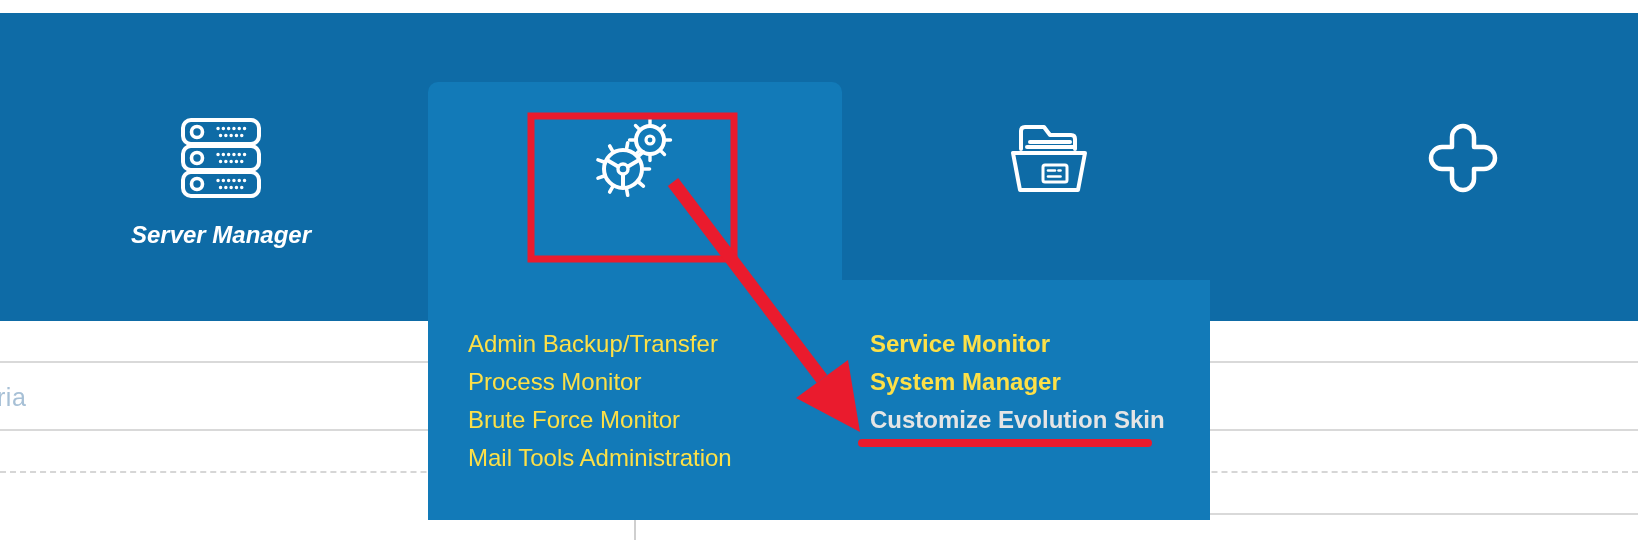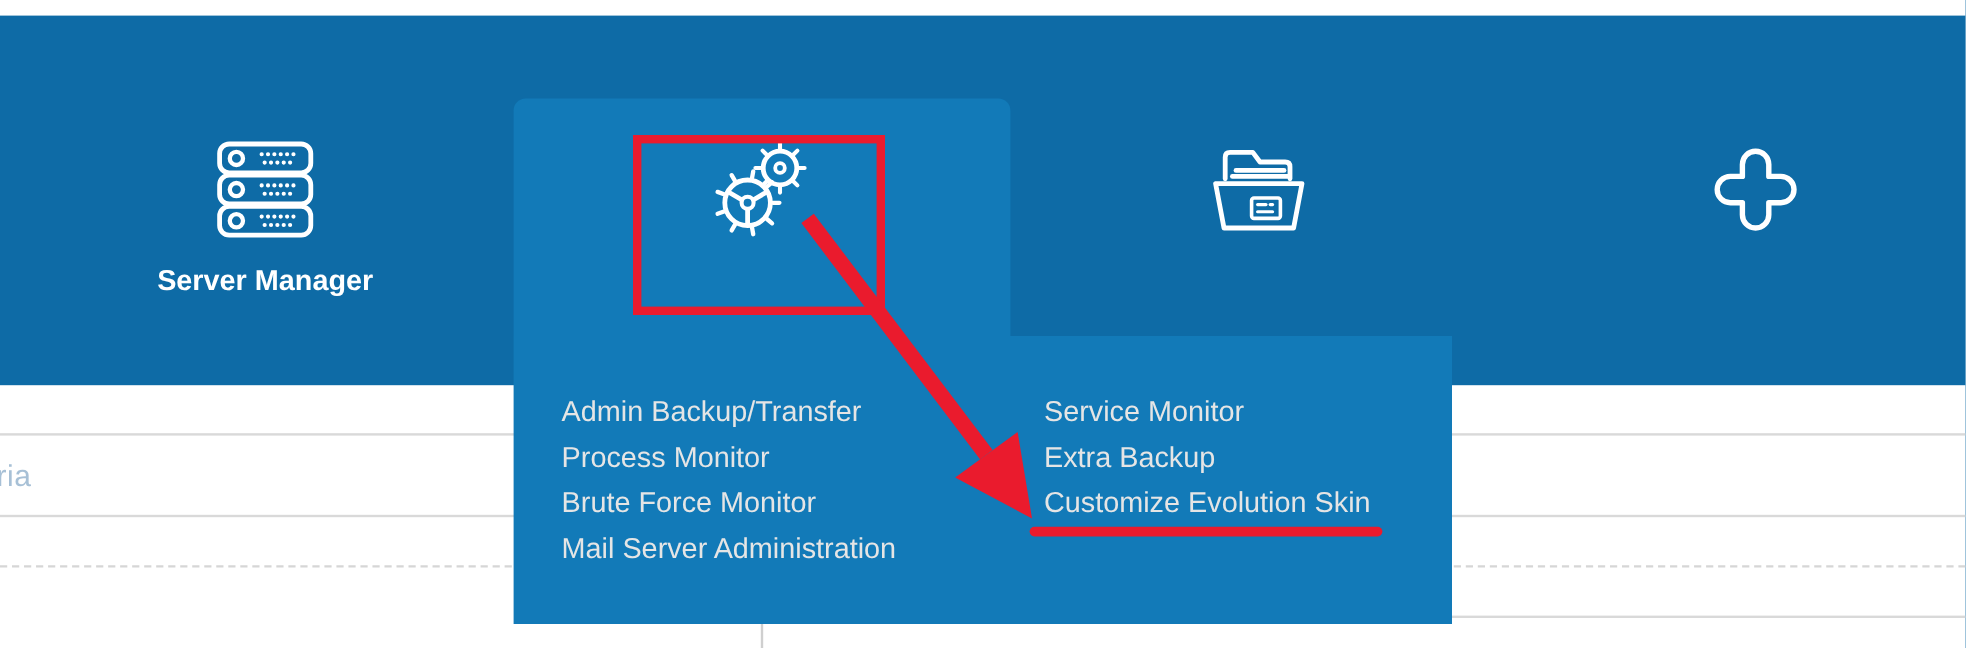--- a/index.html
+++ b/index.html
@@ -23,31 +23,31 @@
   .tab-active{
     position:absolute;left:428px;top:82px;width:414px;height:198px;
     background:#127ab8;border-radius:10px 10px 0 0;z-index:3;
   }
   .dropdown{
     position:absolute;left:428px;top:280px;width:782px;height:240px;
     background:#127ab8;z-index:4;display:flex;box-sizing:border-box;padding-top:45px;
   }
   .dd-col{display:flex;flex-direction:column;}
   .dd-col.left{width:442px;box-sizing:border-box;padding-left:40px;}
-  .dd-col.right{flex:1;}
+  .dd-col.right{flex:1;font-weight:bold;}
   .dd-item{
     height:38px;display:flex;align-items:center;
-    font-size:24px;color:#e5e5e5;cursor:pointer;white-space:nowrap;
+    font-size:24px;color:#fde047;cursor:pointer;white-space:nowrap;
   }
   .dd-item.muted{color:#e5e5e5;}
   
   .nav-row{position:absolute;left:14px;top:13px;width:1656px;height:308px;display:flex;z-index:5;}
   .nav-col{
     width:414px;box-sizing:border-box;padding-top:104px;
-    display:flex;flex-direction:column;align-items:center;cursor:pointer;
+    display:flex;flex-direction:column;align-items:center;cursor:pointer;font-style:italic;
   }
   .nav-icon{width:84px;height:82px;}
   .nav-label{
     margin-top:22px;font-size:24px;font-weight:700;color:#ffffff;white-space:nowrap;
   }
   
   .annot{position:absolute;left:0;top:0;z-index:6;pointer-events:none;}
 </style>
 </head>
 <body>
@@ -60,25 +60,25 @@
 <div class="partial-text">ria</div>
 
 <div class="navbar"></div>
 <div class="tab-active"></div>
 
 <div class="dropdown">
   <div class="dd-col left">
     <div class="dd-item">Admin Backup/Transfer</div>
     <div class="dd-item">Process Monitor</div>
     <div class="dd-item">Brute Force Monitor</div>
-    <div class="dd-item">Mail Server Administration</div>
+    <div class="dd-item">Mail Tools Administration</div>
   </div>
   <div class="dd-col right">
     <div class="dd-item">Service Monitor</div>
-    <div class="dd-item">Extra Backup</div>
+    <div class="dd-item">System Manager</div>
     <div class="dd-item muted">Customize Evolution Skin</div>
   </div>
 </div>
 
 <div class="nav-row">
 
   <div class="nav-col">
     <svg class="nav-icon" viewBox="0 0 84 82" fill="none" stroke="#ffffff" stroke-width="4" stroke-linecap="round">
       <rect x="4" y="3" width="76" height="24" rx="8"></rect>
       <rect x="4" y="29" width="76" height="24" rx="8"></rect>

